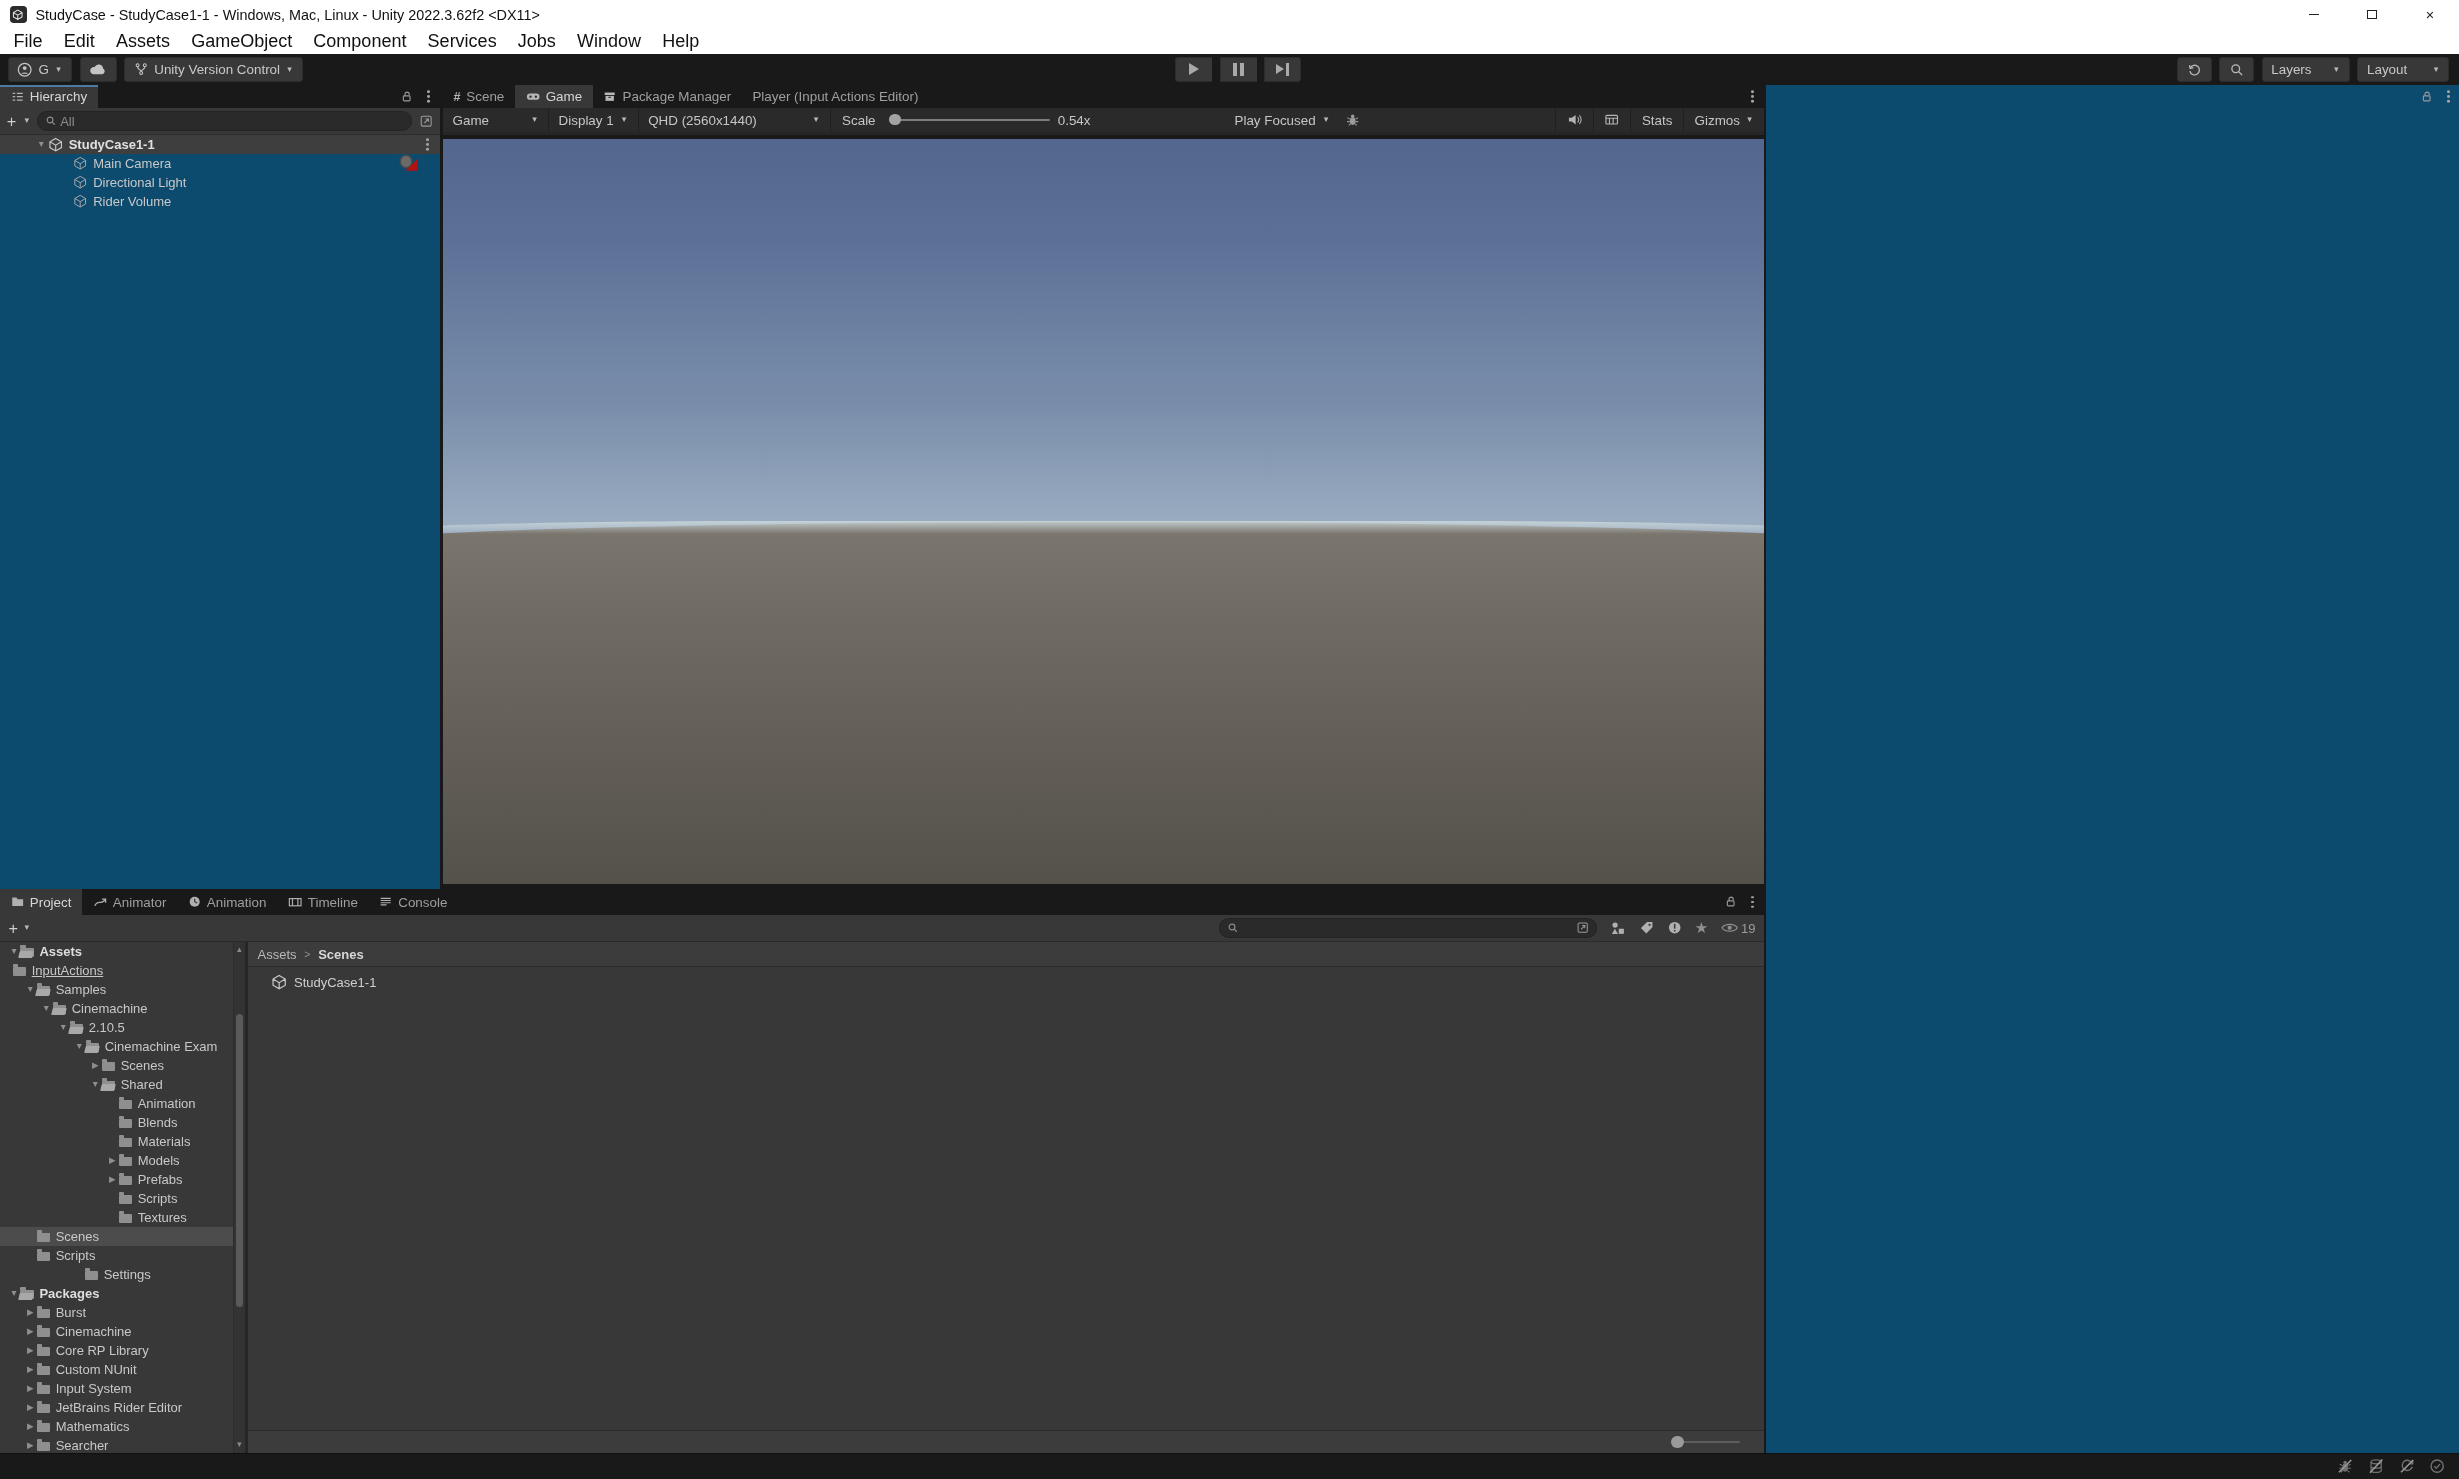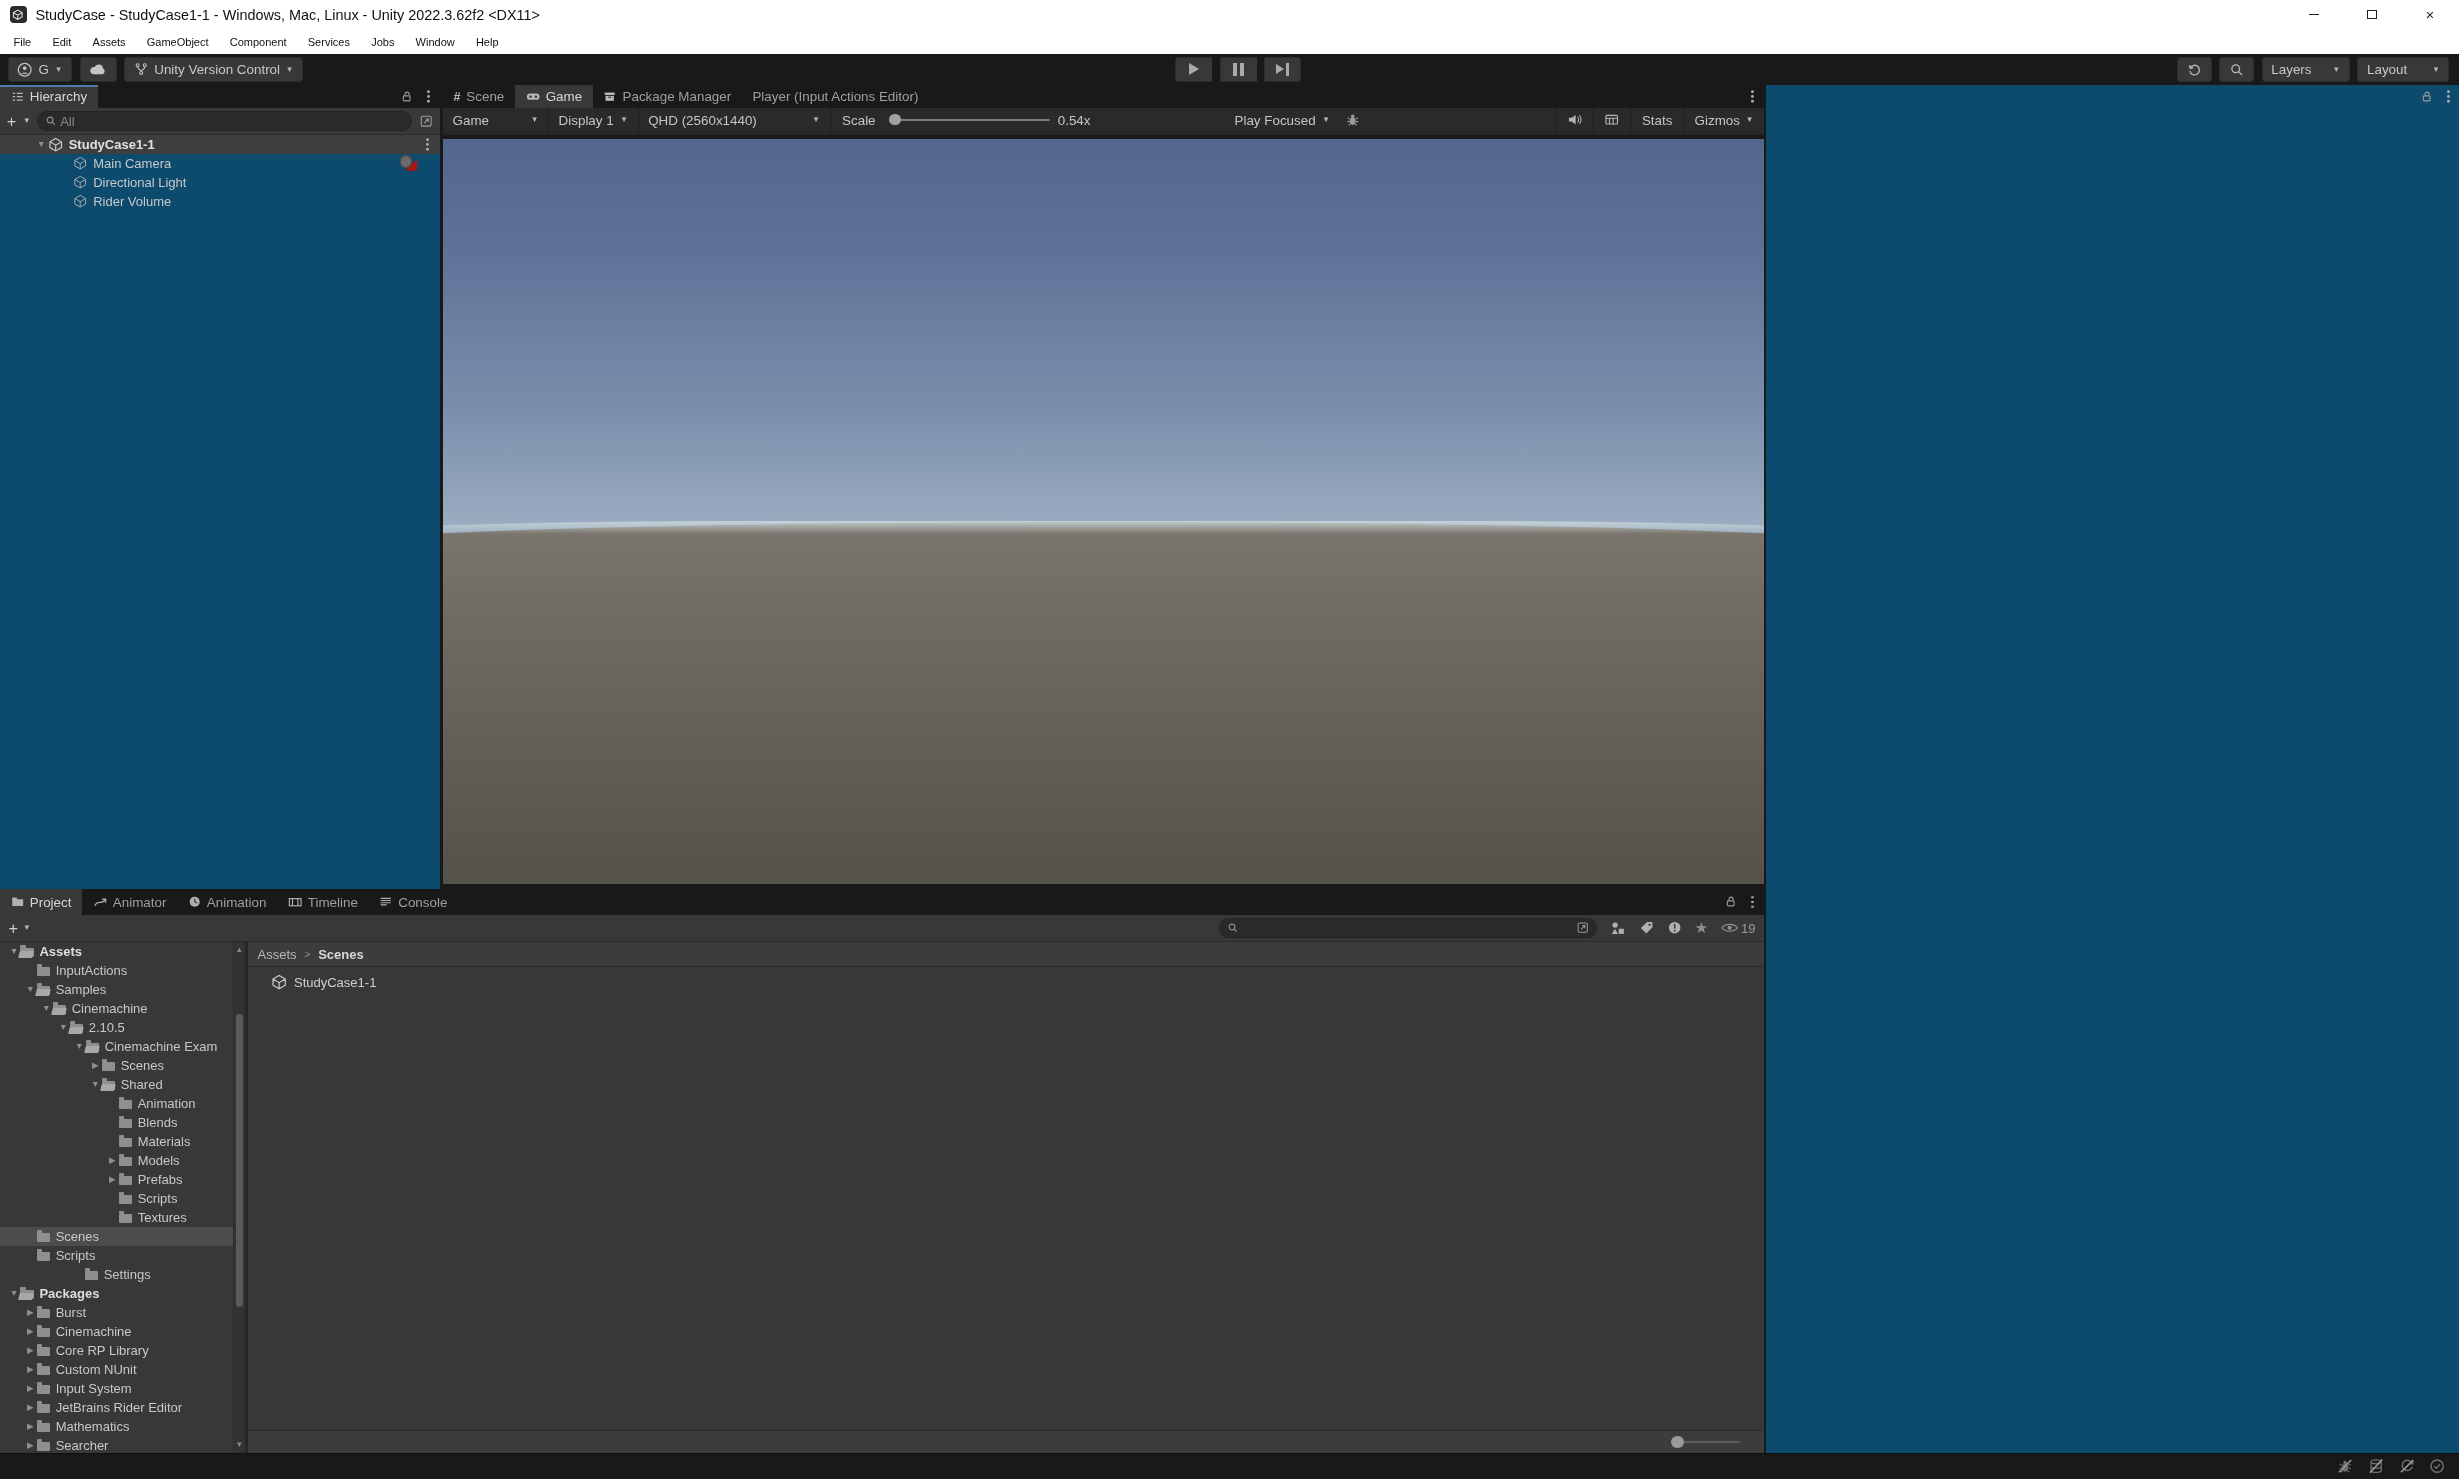--- a/index.html
+++ b/index.html
@@ -9,21 +9,21 @@
 
   
   .titlebar{position:absolute;left:0;top:0;width:2459px;height:29px;background:#ffffff;color:#111;
     display:flex;align-items:center;gap:8.6px;padding-left:9.6px;font-size:14.4px;}
   .unity-logo{width:17.3px;height:17.3px;border-radius:3.8px;background:#2b2b2b;display:flex;align-items:center;justify-content:center;flex:none}
   .win-controls{position:absolute;right:0;top:0;height:29px;display:flex}
   .win-btn{width:58px;height:29px;display:flex;align-items:center;justify-content:center;color:#222;font-size:14.4px}
   .glyph-min{width:10.6px;height:1px;background:#222}
   .glyph-max{width:9.6px;height:9.6px;border:1px solid #222}
   .menubar{position:absolute;left:0;top:29px;width:2459px;height:25px;background:#ffffff;color:#111;
-    display:flex;align-items:center;font-size:11px;padding-left:2.9px}
+    display:flex;align-items:center;font-size:18px;padding-left:2.9px}
   .menu-item{padding:0 10.6px;height:100%;display:flex;align-items:center;cursor:default}
 
   
   .toolbar{position:absolute;left:0;top:54px;width:2459px;height:31px;background:#191919}
   .tgroup{position:absolute;top:2.9px;display:flex;gap:7.7px;align-items:center;height:25px}
   .tbtn{background:#383838;border:1px solid #2c2c2c;border-radius:2.9px;height:25px;display:flex;align-items:center;
     gap:5.8px;padding:0 8.6px;color:#c8c8c8;font-size:13.4px}
   .caret{font-size:7.7px;color:#b9b9b9;line-height:1}
   .playbtns{left:1175px}
   .playbtns .tbtn{width:37px;justify-content:center;border-radius:0;border-right:none}
@@ -572,21 +572,21 @@
 
   <div class="ptree">
     <div>
 
         <div class="trow bold" style="padding-left: 7.7px;">
           <span class="arrow">▼</span>
           <span class="folder open"></span>
           <span class="tlabel">Assets</span>
         </div>
 
-        <div class="trow" style="padding-left: 24px;">
+        <div class="trow" style=" text-decoration: underline;">
           <span class="arrow"></span>
           <span class="folder closed"></span>
           <span class="tlabel">InputActions</span>
         </div>
 
         <div class="trow" style="padding-left: 24px;">
           <span class="arrow">▼</span>
           <span class="folder open"></span>
           <span class="tlabel">Samples</span>
         </div>

